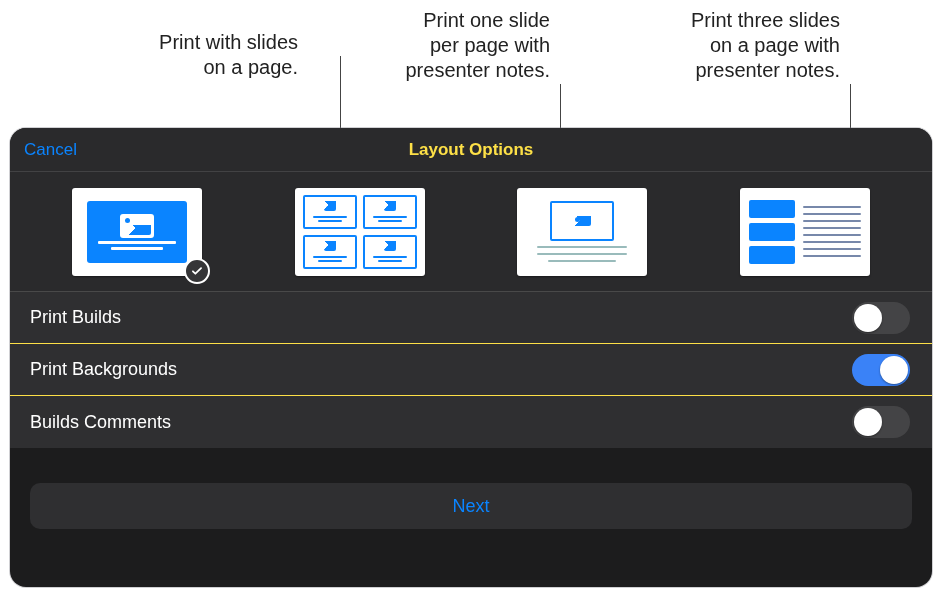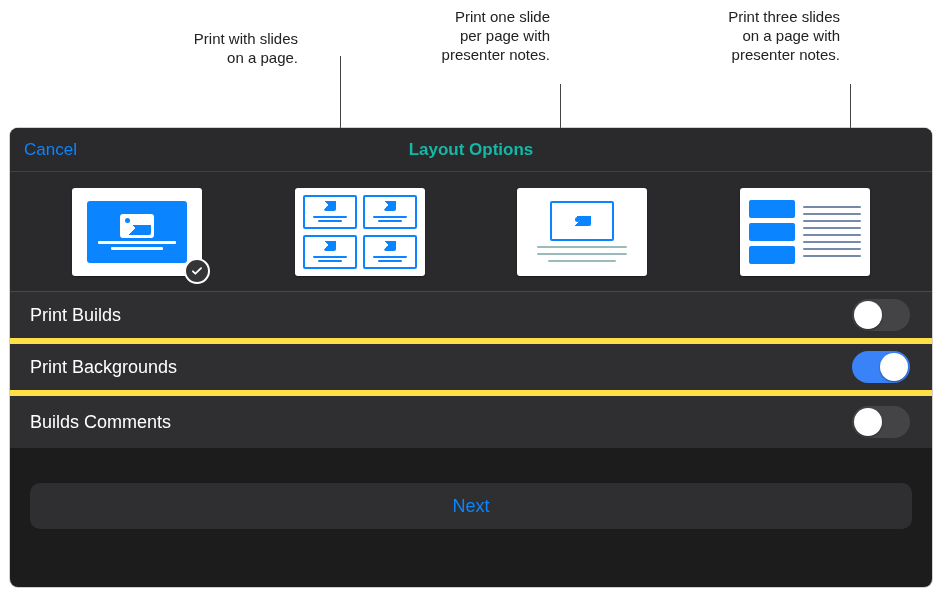--- a/index.html
+++ b/index.html
@@ -13,54 +13,54 @@
   }
   
   .callouts {
     position: relative;
     height: 128px;
     width: 100%;
   }
   .callout {
     position: absolute;
     color: #222;
-    font-size: 15px;
+    font-size: 20px;
     line-height: 1.25;
     text-align: right;
     white-space: pre;
   }
   .leader {
     position: absolute;
     background: #444;
     width: 1px;
   }
   
   .panel {
     position: absolute;
     left: 10px; right: 10px;
     top: 128px;
     bottom: 12px;
     background: #1c1c1d;
-    border-radius: 8px;
+    border-radius: 16px;
     overflow: hidden;
     box-shadow: 0 0 0 1px rgba(120,120,130,.35);
   }
   .panel-header {
     height: 44px;
     background: #2a2a2c;
     border-bottom: 1px solid #424244;
     display: flex;
     align-items: center;
     position: relative;
   }
   .panel-header .title {
     position: absolute;
     left: 0; right: 0;
     text-align: center;
-    color: #14b8a6;
+    color: #fde047;
     font-size: 17px;
     font-weight: 600;
   }
   .panel-header .cancel {
     padding-left: 14px;
     color: #0a84ff;
     font-size: 17px;
     z-index: 2;
   }
   .layouts {
@@ -98,21 +98,21 @@
   .check-badge svg { width: 14px; height: 14px; }
   .options {
     padding: 0;
   }
   .option-row {
     height: 52px;
     padding: 0 22px 0 20px;
     display: flex;
     align-items: center;
     justify-content: space-between;
-    border-bottom: 6px solid #fde047;
+    border-bottom: 1px solid #fde047;
     background: #2f2f31;
   }
   .option-row:last-child { border-bottom: none; }
   .option-label {
     color: #fff;
     font-size: 18px;
   }
   .toggle {
     width: 58px; height: 32px;
     border-radius: 16px;

